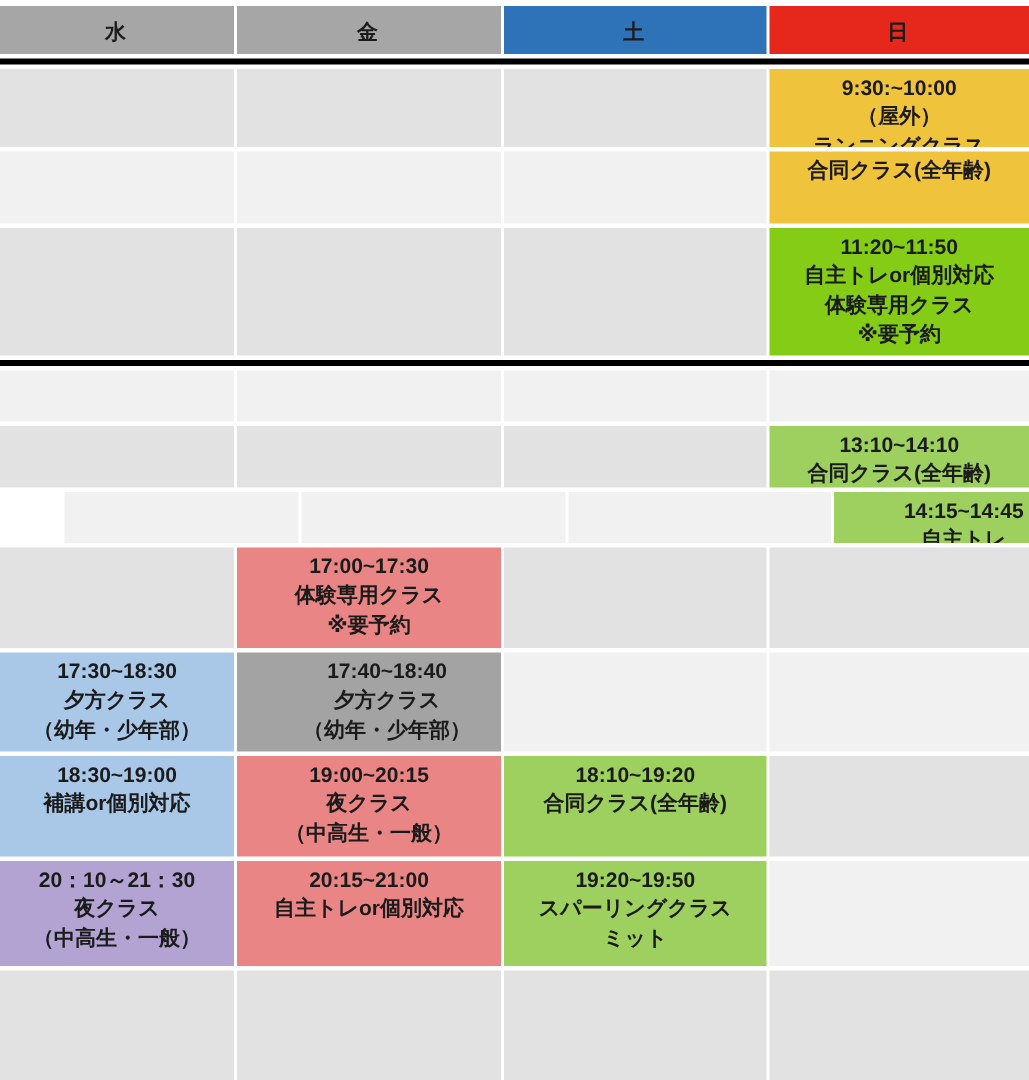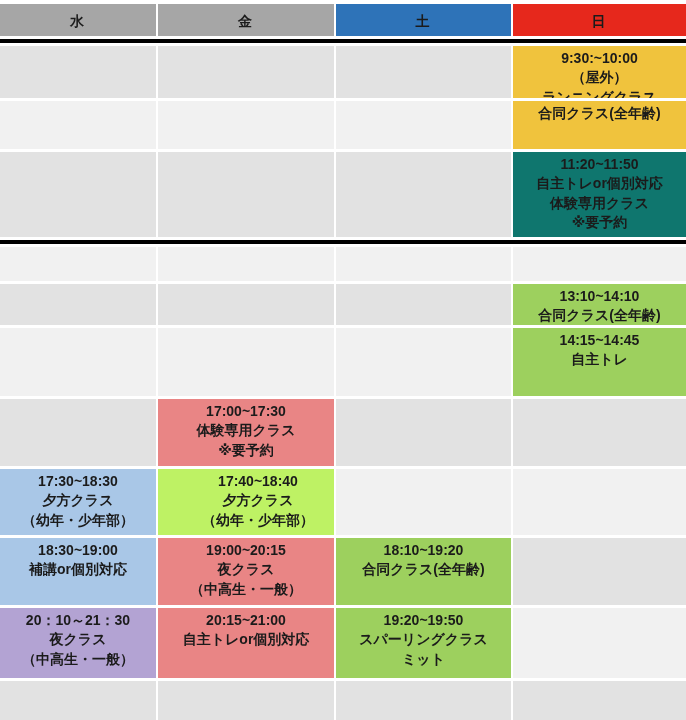--- a/index.html
+++ b/index.html
@@ -65,21 +65,21 @@
       <div class="cell" style="background: rgb(241, 241, 241);"></div>
       <div class="cell" style="background: rgb(241, 241, 241);"></div>
       <div class="cell" style="background: rgb(240, 195, 61);">
         <div class="line">合同クラス(全年齢)</div>
       </div>
     </div>
     <div class="row" style="height: 85px;">
       <div class="cell" style="background: rgb(226, 226, 226);"></div>
       <div class="cell" style="background: rgb(226, 226, 226);"></div>
       <div class="cell" style="background: rgb(226, 226, 226);"></div>
-      <div class="cell" style="background: #0f766e;">
+      <div class="cell" style="background: #84cc16;">
         <div class="line">11:20~11:50</div>
         <div class="line">自主トレor個別対応</div>
         <div class="line">体験専用クラス</div>
         <div class="line">※要予約</div>
       </div>
     </div>
     <div class="divider"></div>
     <div class="row" style="height: 34px;">
       <div class="cell" style="background: rgb(241, 241, 241);"></div>
       <div class="cell" style="background: rgb(241, 241, 241);"></div>
@@ -88,21 +88,21 @@
     </div>
     <div class="row" style="height: 41px;">
       <div class="cell" style="background: rgb(226, 226, 226);"></div>
       <div class="cell" style="background: rgb(226, 226, 226);"></div>
       <div class="cell" style="background: rgb(226, 226, 226);"></div>
       <div class="cell" style="background: rgb(157, 208, 94);">
         <div class="line">13:10~14:10</div>
         <div class="line">合同クラス(全年齢)</div>
       </div>
     </div>
-    <div class="row" style="height: 68px;">
+    <div class="row" style="height: 34px; margin-left: 43px;">
       <div class="cell" style="background: rgb(241, 241, 241);"></div>
       <div class="cell" style="background: rgb(241, 241, 241);"></div>
       <div class="cell" style="background: rgb(241, 241, 241);"></div>
       <div class="cell" style="background: rgb(157, 208, 94);">
         <div class="line">14:15~14:45</div>
         <div class="line">自主トレ</div>
       </div>
     </div>
     <div class="row" style="height: 67px;">
       <div class="cell" style="background: rgb(226, 226, 226);"></div>
@@ -113,21 +113,21 @@
       </div>
       <div class="cell" style="background: rgb(226, 226, 226);"></div>
       <div class="cell" style="background: rgb(226, 226, 226);"></div>
     </div>
     <div class="row" style="height: 66px; border-radius: 15px;">
       <div class="cell" style="background: rgb(169, 199, 231);">
         <div class="line">17:30~18:30</div>
         <div class="line">夕方クラス</div>
         <div class="line">（幼年・少年部）</div>
       </div>
-      <div class="cell" style="background: #bef264; padding-left: 24px;">
+      <div class="cell" style="background: #a3a3a3; padding-left: 24px;">
         <div class="line">17:40~18:40</div>
         <div class="line">夕方クラス</div>
         <div class="line">（幼年・少年部）</div>
       </div>
       <div class="cell" style="background: rgb(241, 241, 241);"></div>
       <div class="cell" style="background: rgb(241, 241, 241);"></div>
     </div>
     <div class="row" style="height: 67px;">
       <div class="cell" style="background: rgb(169, 199, 231);">
         <div class="line">18:30~19:00</div>

